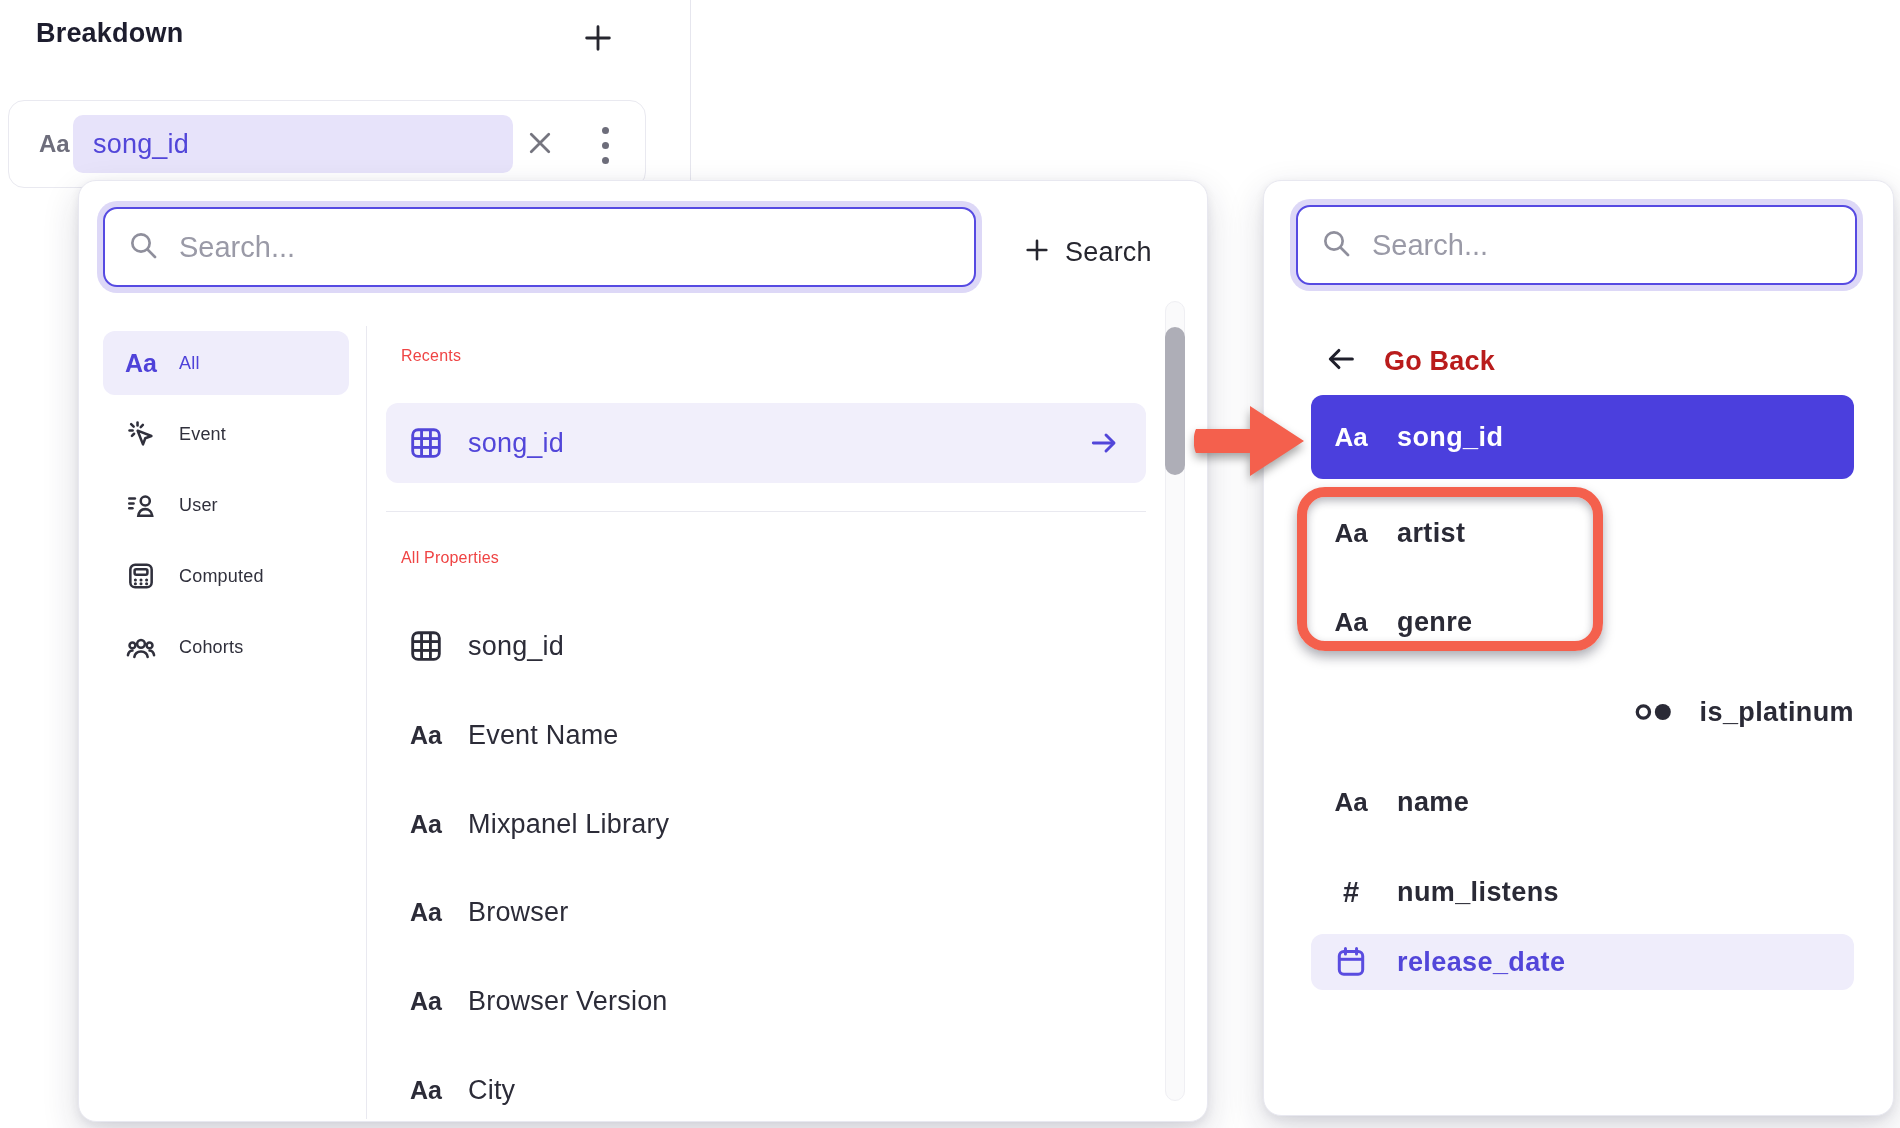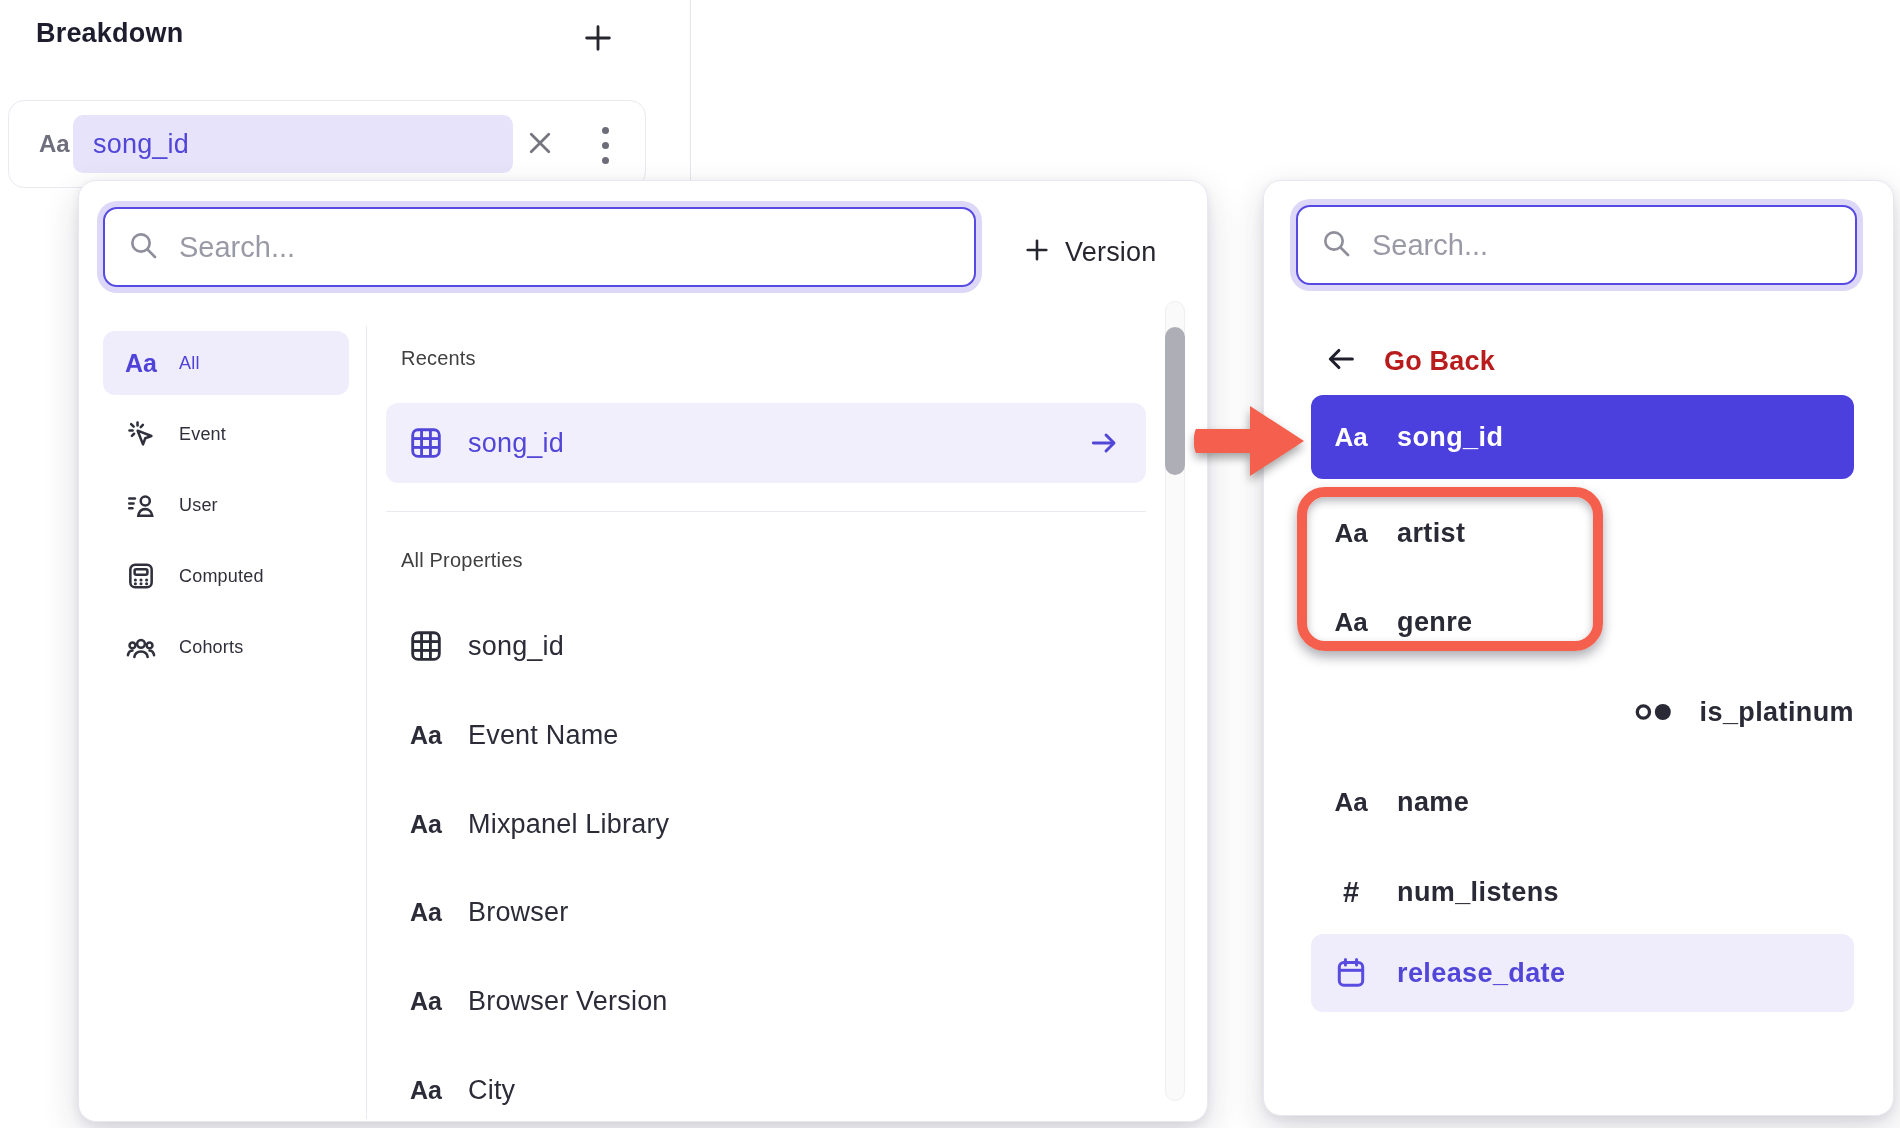--- a/index.html
+++ b/index.html
@@ -66,21 +66,21 @@
   .cat-item { height:64px; margin-bottom:7px; display:flex; align-items:center; gap:20px;
     padding-left:20px; border-radius:12px; color:#30303c; cursor:pointer; }
   .cat-item .ic { width:36px; display:flex; align-items:center; justify-content:center; }
   .cat-item .aa { font-size:25px; font-weight:600; }
   .cat-item .lbl { font-size:18px; font-weight:500; letter-spacing:.2px; }
   .cat-item.selected { background:#efedfb; color:#4f42d9; }
 
   .v-divider { position:absolute; left:287px; top:145px; width:1px; height:793px; background:#e9e9f0; }
 
   
-  .section-label { position:absolute; left:322px; font-size:20px; font-weight:500; color:#404040; letter-spacing:.2px; }
+  .section-label { position:absolute; left:322px; font-size:16px; font-weight:500; color:#ef4444; letter-spacing:.2px; }
   .recent-row {
     position:absolute; left:307px; top:222px; width:760px; height:80px; border-radius:12px;
     background:#f1effb; display:flex; align-items:center; gap:20px; padding:0 26px 0 18px;
     color:#5246d9; cursor:pointer;
   }
   .recent-row .ic { width:44px; display:flex; align-items:center; justify-content:center; }
   .recent-row .lbl { font-size:27px; font-weight:500; letter-spacing:.2px; }
   .recent-row .go { margin-left:auto; display:flex; align-items:center; }
   .h-divider { position:absolute; left:307px; top:330px; width:760px; height:1px; background:#e9e9f0; }
 
@@ -105,21 +105,21 @@
   .r-row {
     position:absolute; left:47px; width:543px; height:62px; border-radius:12px;
     display:flex; align-items:center; gap:24px; padding-left:18px; color:#2a2a36; cursor:pointer;
   }
   .r-row .ic { width:44px; display:flex; align-items:center; justify-content:center; color:#2a2a36; }
   .r-row .aa { font-size:26px; font-weight:600; }
   .r-row .num { font-size:29px; font-weight:600; }
   .r-row .lbl { font-size:27px; font-weight:600; letter-spacing:.4px; }
   .r-row.selected { top:214px; height:84px; background:#4b3fdd; color:#fff; }
   .r-row.selected .ic { color:#fff; }
-  .r-row.highlighted { top:753px; height:78px; background:#efedfb; color:#5246d9; }
+  .r-row.highlighted { top:753px; height:56px; background:#efedfb; color:#5246d9; }
   .r-row.highlighted .ic { color:#5a4ce0; }
 
   
   .red-box {
     position:absolute; left:33px; top:306px; width:306px; height:164px;
     border:10px solid #f4604d; border-radius:28px; pointer-events:none; z-index:5;
     box-shadow:0 6px 12px rgba(20,20,40,.35), inset 0 4px 9px rgba(20,20,40,.30);
   }
   .red-arrow { position:absolute; left:1194px; top:402px; z-index:10; pointer-events:none;
     filter:drop-shadow(0 5px 5px rgba(0,0,0,.35)); }
@@ -167,21 +167,21 @@
     </span>
     <input type="text" placeholder="Search..." style="">
   </div>
 
   <div class="create-btn">
     <span>
       <svg width="28" height="28" viewBox="0 0 24 24" fill="none" stroke="#26262f" stroke-width="2.2" stroke-linecap="round">
           <path d="M12 4v16M4 12h16"></path>
         </svg>
     </span>
-    <span class="lbl">Version</span>
+    <span class="lbl">Search</span>
   </div>
 
   <div class="cat-list">
     <div class="cat-item selected">
       <span class="ic aa" style="color:#4f42d9;">Aa</span>
       <span class="lbl">All</span>
     </div>
     <div class="cat-item">
       <span class="ic">
         <svg width="32" height="32" viewBox="0 0 24 24" fill="none" stroke="currentColor" stroke-width="1.9" stroke-linecap="round" stroke-linejoin="round">

